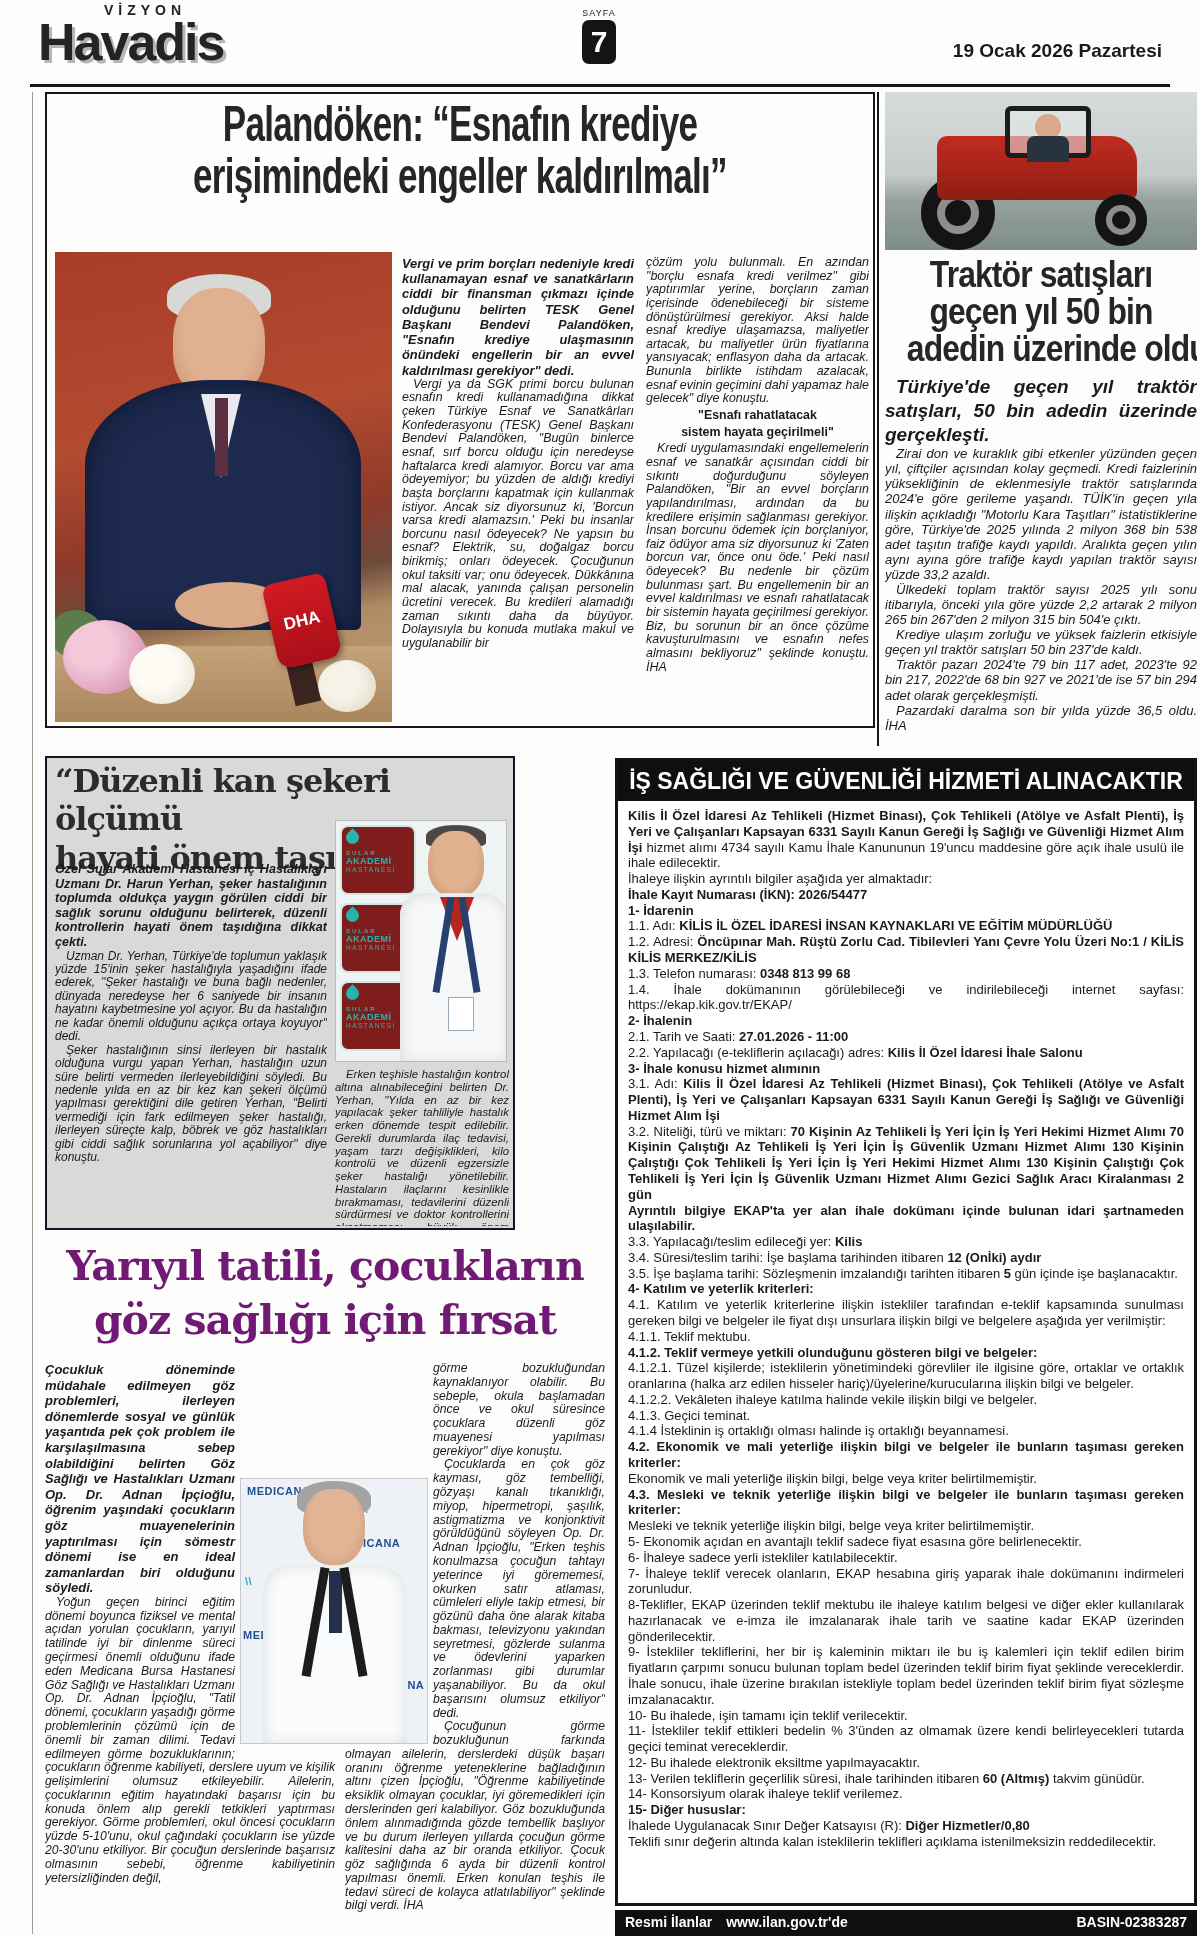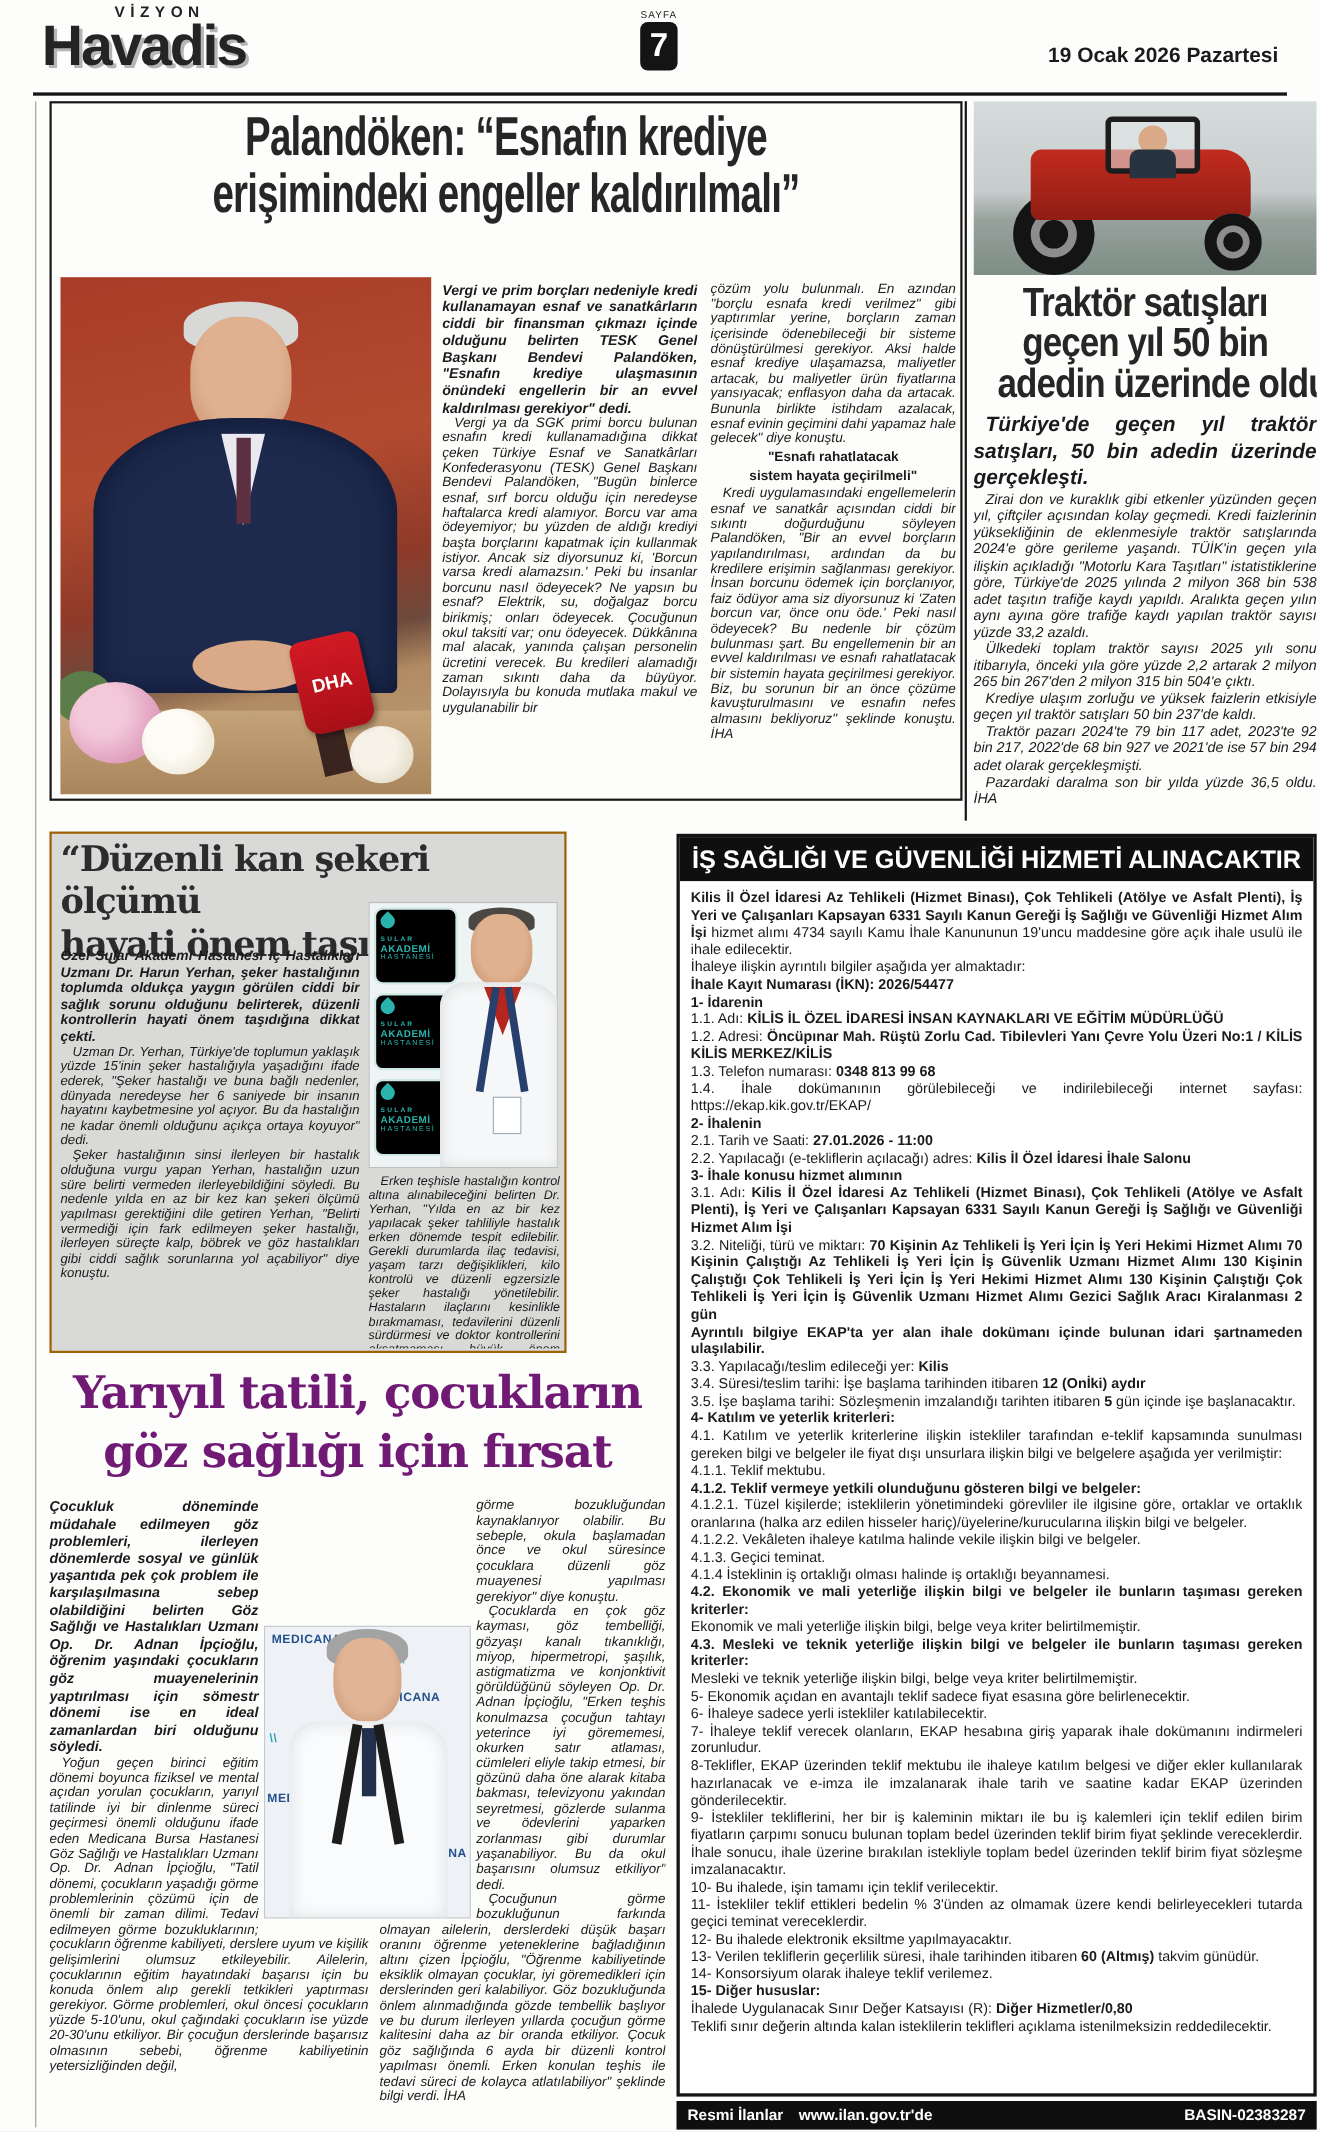--- a/index.html
+++ b/index.html
@@ -65,25 +65,25 @@
   .t-wheel2 { position:absolute; left:210px; top:102px; width:52px; height:52px; background:#141414; border-radius:50%; box-shadow:inset 0 0 0 11px #141414, inset 0 0 0 17px #8d8d8d; }
   .t-driver { position:absolute; left:150px; top:22px; width:26px; height:26px; background:#d9a988; border-radius:50%; }
   .t-driver2 { position:absolute; left:142px; top:44px; width:42px; height:26px; background:#27343f; border-radius:8px 8px 0 0; }
   .trk-head { margin-top:6px; }
   .trk-head .hl { white-space:nowrap; text-align:center; font-weight:bold; font-size:37px; letter-spacing:-1px; line-height:1.0;
                   transform:scaleX(.86); transform-origin:50% 50%; color:#262626; }
   .trk-lead { margin-top:8px; font-weight:bold; font-size:19px; line-height:1.25; }
   .trk-text { font-size:13px; line-height:1.16; }
 
   
-  .a2 { position:absolute; left:45px; top:756px; width:470px; height:474px; background:#d9d9d7; border:2px solid #a16207; overflow:hidden; }
+  .a2 { position:absolute; left:45px; top:756px; width:470px; height:474px; background:#d9d9d7; border:2px solid #0f172a; overflow:hidden; }
   .a2-h { font-family:"DejaVu Serif", serif; font-weight:bold; font-size:32px; letter-spacing:-1px; color:#2c2c2c; padding-left:8px; line-height:1.2; }
   .a2-h1 { margin-top:4px; }
   .a2-photo { position:absolute; left:288px; top:62px; width:172px; height:242px; background:#eef4f3; overflow:hidden; border:1px solid #bbb; }
-  .sul-card { position:absolute; left:4px; width:76px; height:70px; border:2px solid #cfe8e6; border-radius:8px; background:#000000; padding:4px 2px 12px 4px; }
+  .sul-card { position:absolute; left:4px; width:76px; height:70px; border:2px solid #cfe8e6; border-radius:8px; background:#7f1d1d; padding:4px 2px 12px 4px; }
   .sul-drop { display:inline-block; width:13px; height:13px; background:#29b3ac; border-radius:0 50% 50% 50%; transform:rotate(45deg); margin-bottom:2px; }
   .sul-l1 { display:block; font-size:6px; letter-spacing:2px; color:#29b3ac; font-weight:bold; }
   .sul-l2 { display:block; font-size:9px; font-weight:bold; color:#29b3ac; letter-spacing:.5px; }
   .sul-l3 { display:block; font-size:6.5px; letter-spacing:1.5px; color:#29b3ac; }
   .doc1-head { position:absolute; left:92px; top:10px; width:56px; height:66px; background:radial-gradient(ellipse at 50% 40%,#e0b18e 55%,#c08c6c 100%); border-radius:44%; }
   .doc1-hair { position:absolute; left:90px; top:4px; width:60px; height:22px; background:#4c4742; border-radius:50% 50% 20% 20%; }
   .doc1-coat { position:absolute; left:64px; top:72px; width:110px; height:170px; background:#f6f7f8; border-radius:22px 30px 0 0; box-shadow:inset 0 0 14px #d4d8da; }
   .doc1-shirt { position:absolute; left:104px; top:76px; width:34px; height:44px; background:#b5261e; clip-path:polygon(0 0,100% 0,50% 100%); }
   .doc1-lan1 { position:absolute; left:104px; top:76px; width:7px; height:96px; background:#27406e; transform:rotate(9deg); }
   .doc1-lan2 { position:absolute; left:130px; top:76px; width:7px; height:96px; background:#27406e; transform:rotate(-9deg); }

